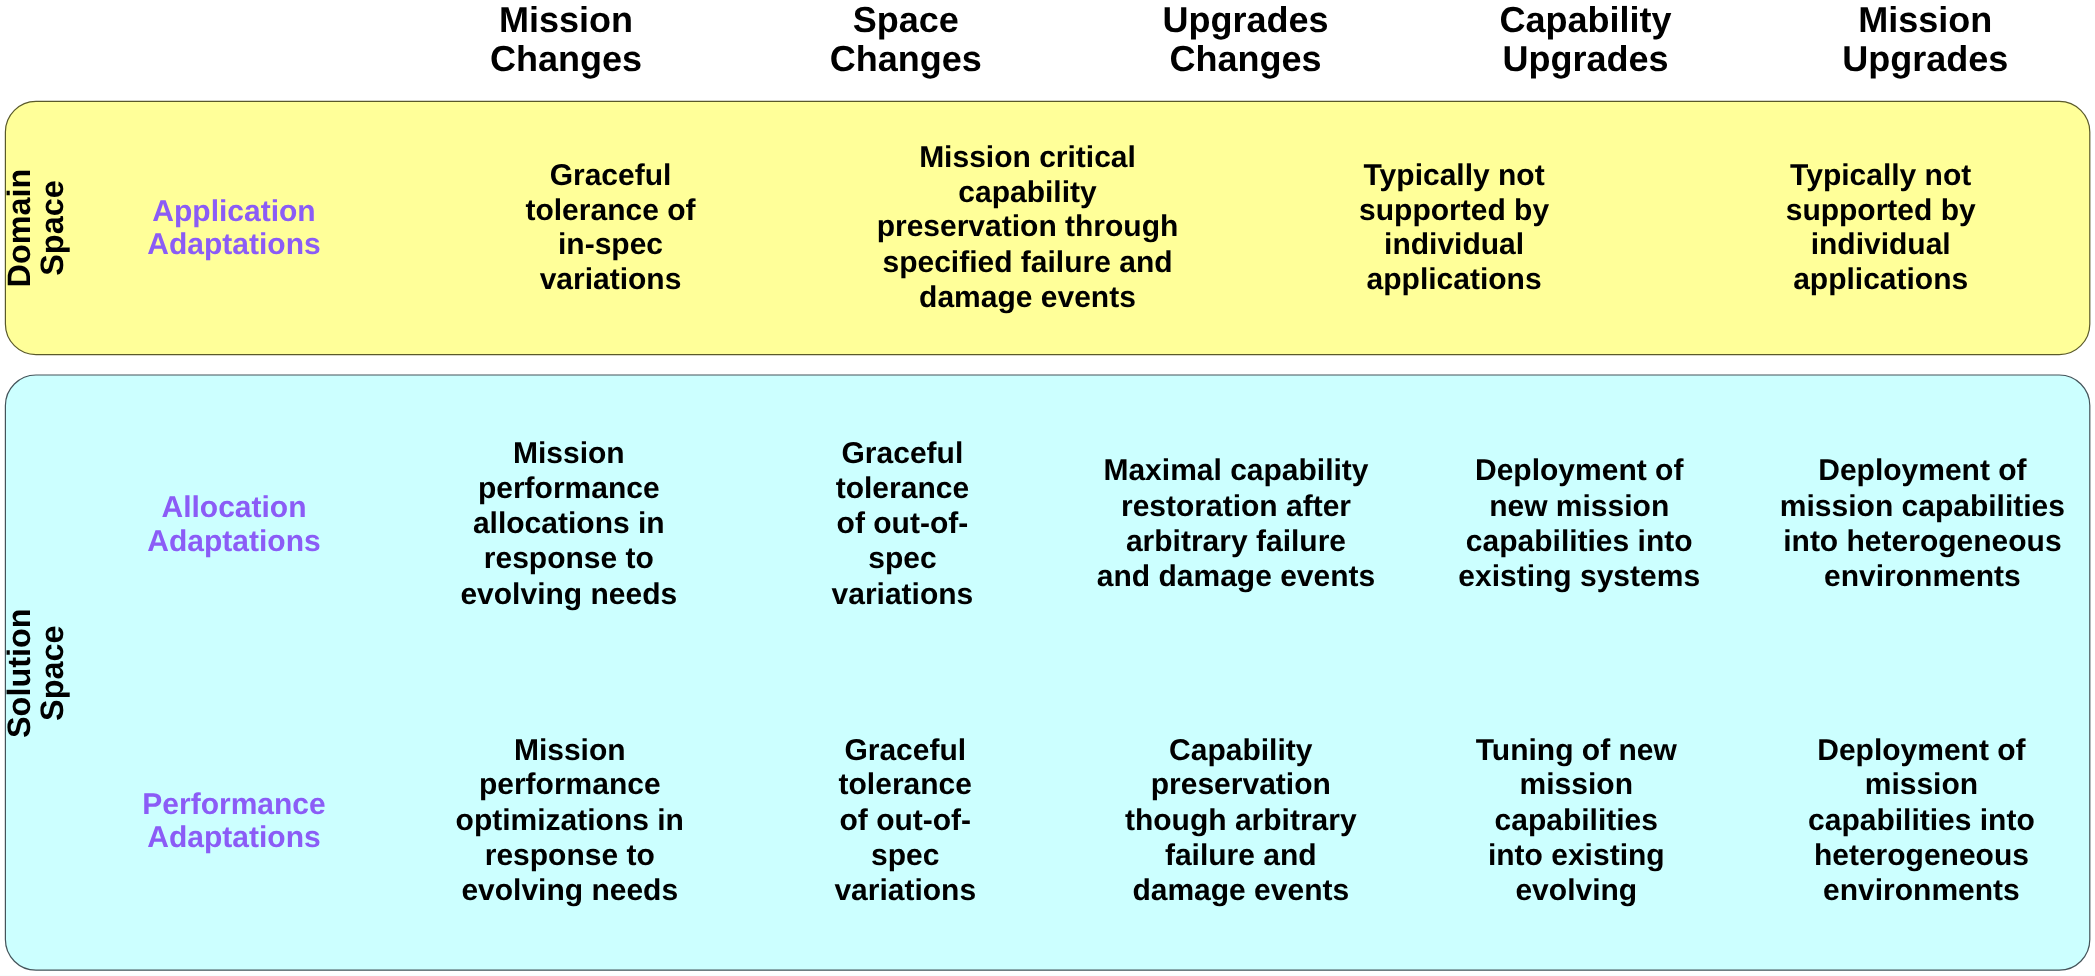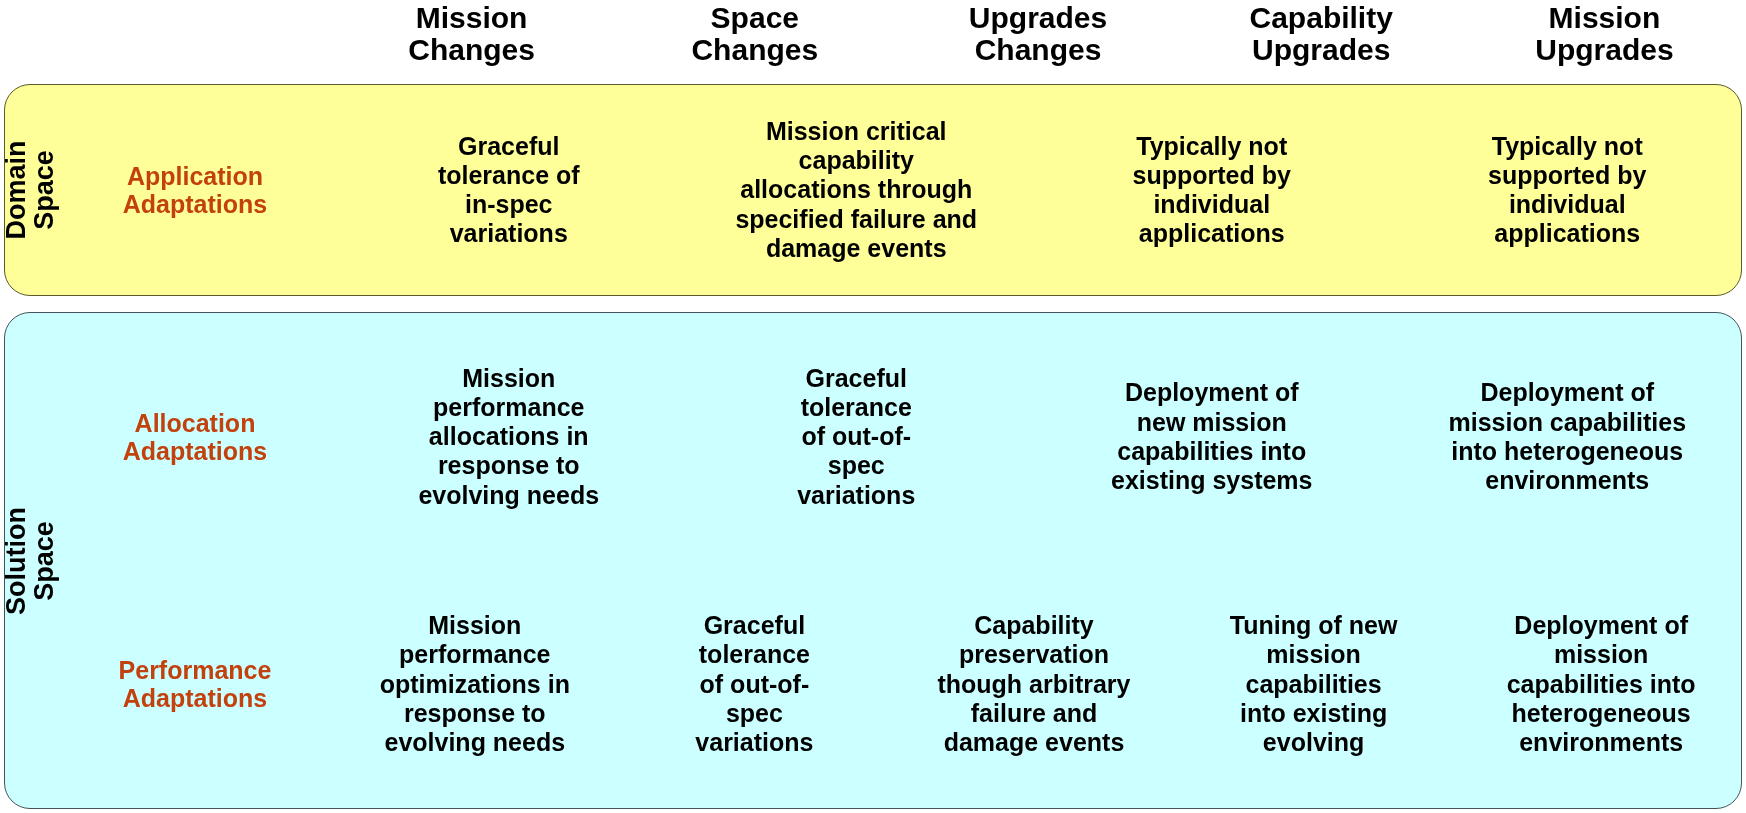--- a/index.html
+++ b/index.html
@@ -109,21 +109,21 @@
   }
 
   
   .row-label {
     flex: 0 0 280px;
     width: 280px;
     text-align: center;
     font-weight: bold;
     font-size: 25px;
     line-height: 1.12;
-    color: #c2410c;
+    color: #8b5cf6;
     white-space: pre-line;
   }
   .cell {
     flex: 1 1 0;
     text-align: center;
     font-weight: bold;
     font-size: 25px;
     line-height: 1.17;
     color: #000000;
     white-space: pre-line;
@@ -166,21 +166,21 @@
     <div class="band-body">
       <div class="domain-row">
         <div class="row-label">Application
 Adaptations</div>
         <div class="cell">Graceful
 tolerance of
 in-spec
 variations</div>
         <div class="cell">Mission critical
 capability
-allocations through
+preservation through
 specified failure and
 damage events</div>
         <div class="cell align-left">Typically not
 supported by
 individual
 applications</div>
         <div class="cell align-left">Typically not
 supported by
 individual
 applications</div>
@@ -200,20 +200,24 @@
         <div class="cell">Mission
 performance
 allocations in
 response to
 evolving needs</div>
         <div class="cell">Graceful
 tolerance
 of out-of-
 spec
 variations</div>
+        <div class="cell">Maximal capability
+restoration after
+arbitrary failure
+and damage events</div>
         <div class="cell align-left">Deployment of
 new mission
 capabilities into
 existing systems</div>
         <div class="cell align-left">Deployment of
 mission capabilities
 into heterogeneous
 environments</div>
       </div>
 

